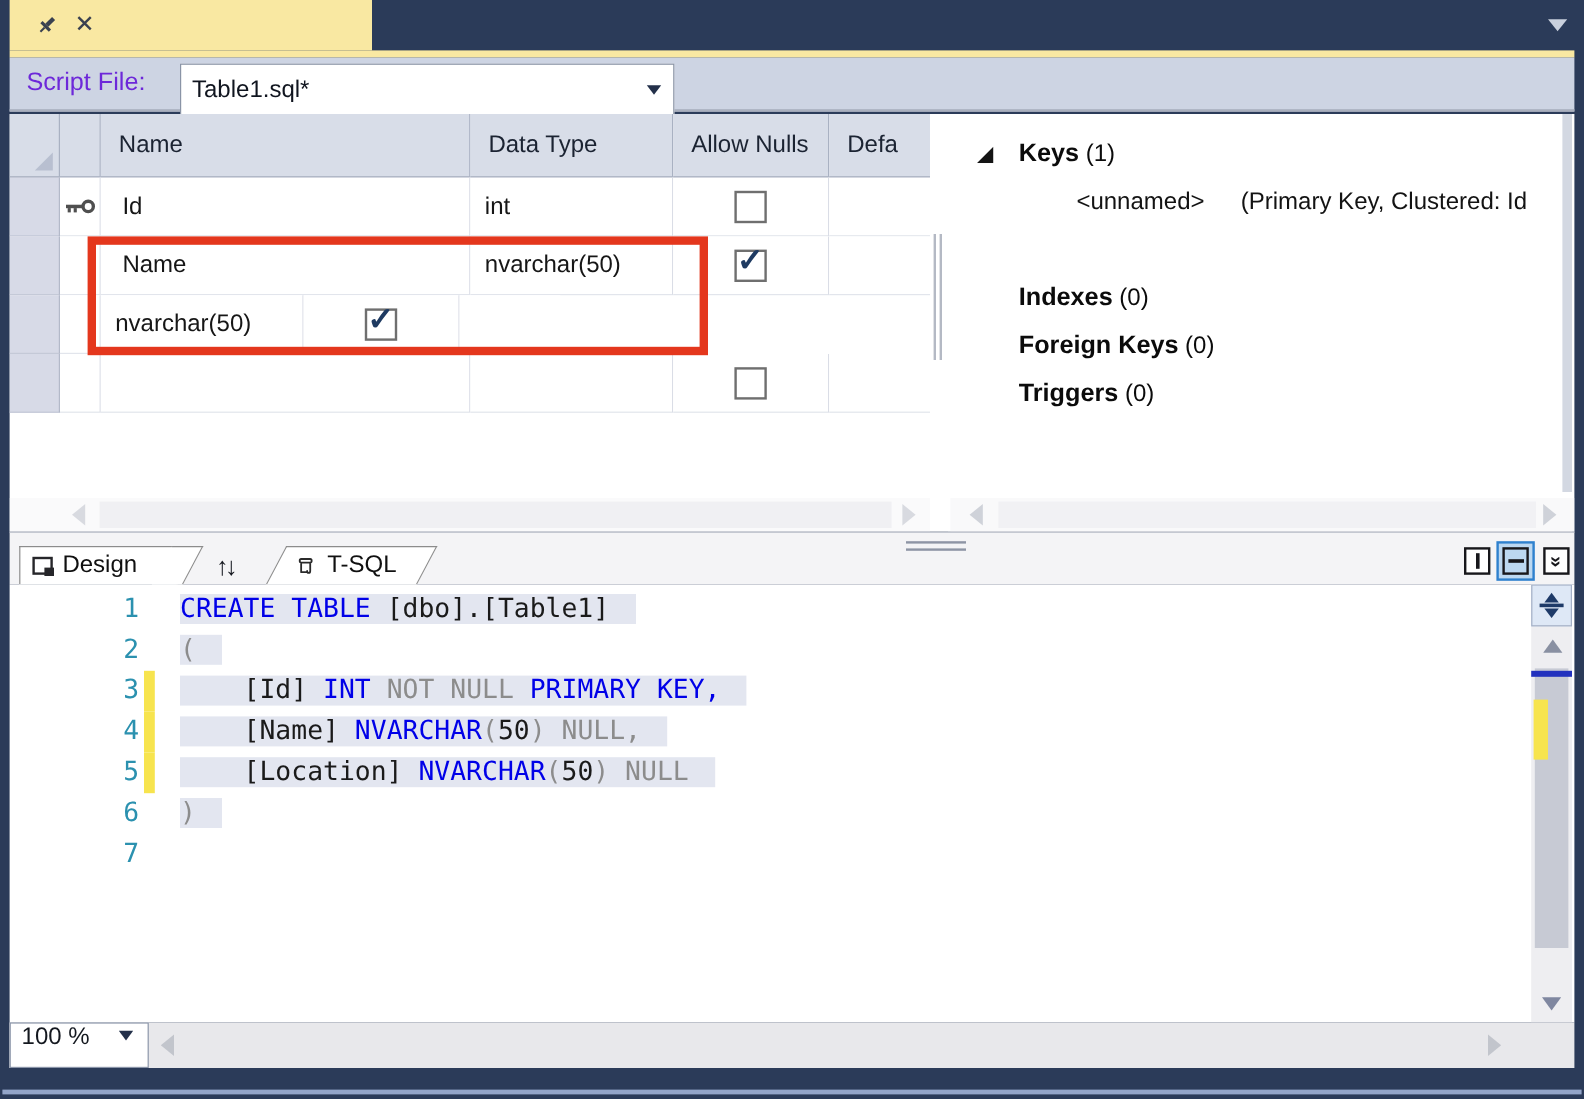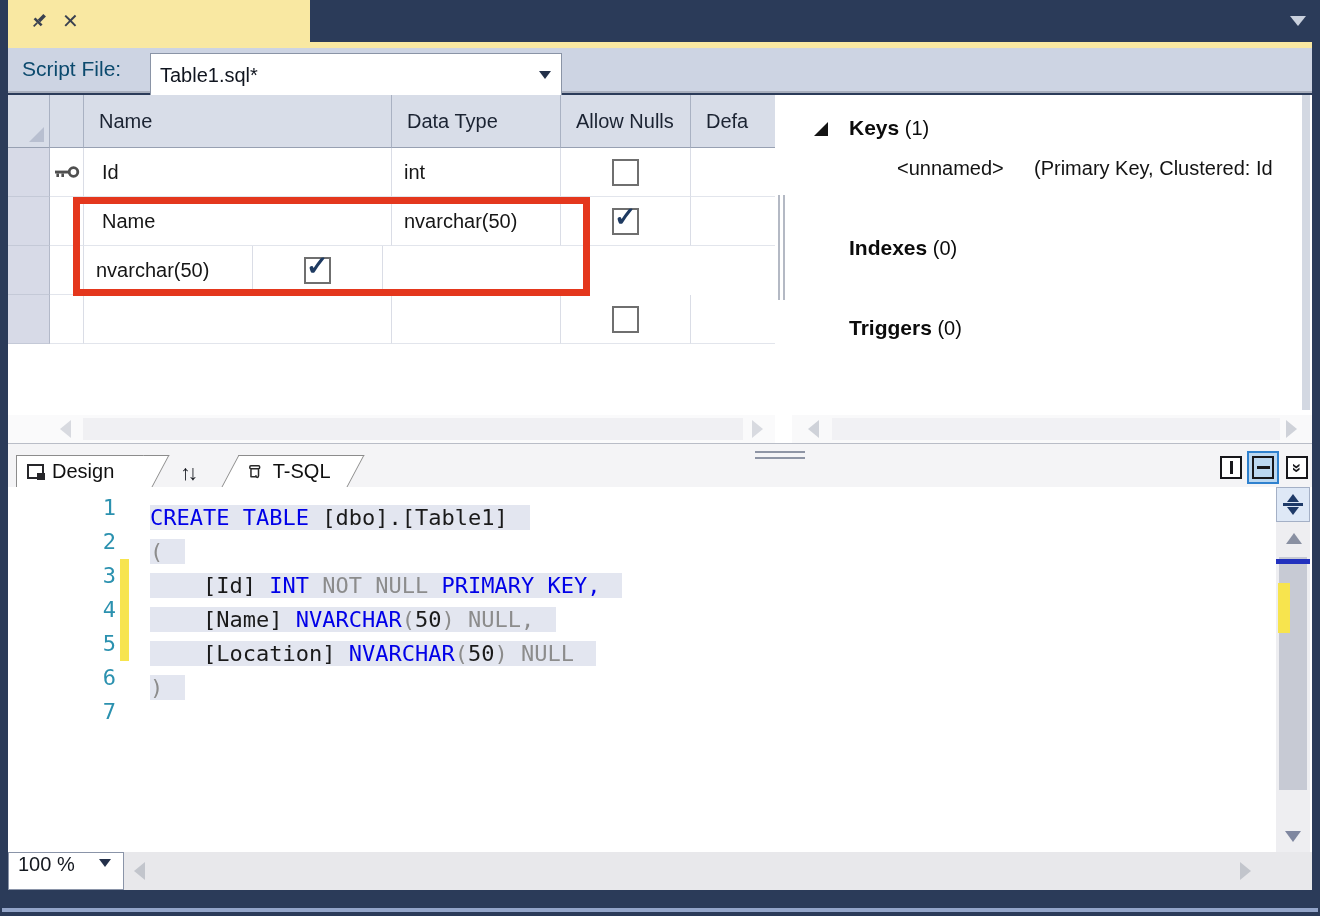--- a/index.html
+++ b/index.html
@@ -14,21 +14,21 @@
   #doc-tab .title{font-size:21px;color:#20273A;white-space:nowrap;flex:1;}
   #doc-tab .pin{width:22px;height:22px;margin:0 6px;}
   #doc-tab .x{font-size:20px;color:#3A4150;margin-left:6px;line-height:22px;}
   #tab-list-chev{right:14px;top:16px;width:0;height:0;border:8px solid transparent;
                  border-top:10px solid #C9D0DD;border-bottom:none;}
   #yellow-strip{left:8px;top:42px;width:1304px;height:6px;background:var(--tabyellow,#F9E8A2);}
 
   
   #script-bar{left:8px;top:48px;width:1304px;height:45px;background:var(--scriptbar,#CDD4E3);
               border-bottom:2px solid #A9AFBD;box-sizing:border-box;}
-  #script-bar .lbl{position:absolute;left:14px;top:9px;font-size:21px;color:#0c4a6e;}
+  #script-bar .lbl{position:absolute;left:14px;top:9px;font-size:21px;color:#6d28d9;}
   #combo{position:absolute;left:142px;top:5px;width:412px;height:44px;background:#fff;
          border:1px solid #8A94A6;box-sizing:border-box;display:flex;align-items:center;}
   #combo .val{font-size:20px;color:#10151F;padding-left:9px;flex:1;}
   #combo .chev{width:0;height:0;border:6px solid transparent;border-top:8px solid #23304A;
                margin:6px 10px 0 0;}
 
   
   #panes{left:8px;top:95px;width:1304px;height:348px;background:#fff;overflow:hidden;}
   .hdr-row{position:absolute;left:0;top:0;height:53px;display:flex;}
   .hdr-cell{background:var(--hdr,#D8DDE8);border-right:1px solid #A9B1C2;border-bottom:1px solid #97A0B2;
@@ -92,21 +92,21 @@
   .split-btn .hb{width:13px;height:3px;background:#17171B;}
   #btn-split-h{background:#BCD8F1;box-shadow:0 0 0 3px #BCD8F1,0 0 0 5px #2F81CE;}
   .dbl-chev{transform:rotate(90deg);font-weight:bold;font-size:17px;color:#17171B;line-height:10px;}
 
   
   #editor{left:8px;top:487px;width:1304px;height:365px;background:#fff;overflow:hidden;}
   .code-line{position:absolute;left:0;height:34px;width:1260px;font-family:"DejaVu Sans Mono","Liberation Mono",monospace;
              font-size:22px;line-height:34px;white-space:pre;}
   .code-line .ln{position:absolute;left:60px;width:48px;text-align:right;color:var(--lnum,#2B91AF);}
   .code-line .chbar{position:absolute;left:112px;top:0;width:9px;height:34px;background:var(--chbar,#F7E44E);}
-  .code-line .txt{position:absolute;left:142px;top:10px;}
+  .code-line .txt{position:absolute;left:142px;top:0;}
   .hl{background:var(--hl,#E3E6F0);padding-right:22px;}
   .tok-keyword{color:var(--kw,#0000E8);}
   .tok-gray{color:var(--gray,#8C8C8C);}
   .tok-plain{color:var(--plain,#1A1A1A);}
 
   
   #ed-vscroll{position:absolute;left:1268px;top:0;width:34px;height:365px;background:#EEEEF1;}
   #ed-split-btn{position:absolute;left:0;top:0;width:34px;height:35px;background:#DEE8F6;
                 border:1px solid #A4B0C6;box-sizing:border-box;display:flex;flex-direction:column;
                 align-items:center;justify-content:center;}
@@ -238,20 +238,23 @@
         <span class="exp-tri"></span>
         <span class="name">Keys<span class="cnt">&nbsp;(1)</span></span>
       </div>
       <div class="ctx-child" style="top: 58px;">
         <span class="cname">&lt;unnamed&gt;</span>
         <span class="cdetail">(Primary Key, Clustered: Id</span>
       </div>
       <div class="ctx-item" style="top: 138px;">
         <span class="name">Indexes<span class="cnt">&nbsp;(0)</span></span>
       </div>
+      <div class="ctx-item" style="top: 178px;">
+        <span class="name">Foreign Keys<span class="cnt">&nbsp;(0)</span></span>
+      </div>
       <div class="ctx-item" style="top: 218px;">
         <span class="name">Triggers<span class="cnt">&nbsp;(0)</span></span>
       </div>
     </div>
   <div id="ctx-vscroll"></div>
 
   <div class="faint-hscroll" style="left:784px;top:320px;width:520px;background:#F9F9FA;">
     <span class="tri tri-l" style="left:16px;top:5px;border-right-color:#CFD2D9;"></span>
     <div class="faint-thumb" style="left:40px;width:448px;background:#F1F1F4;"></div>
     <span class="tri tri-r" style="left:494px;top:5px;border-left-color:#CFD2D9;"></span>

